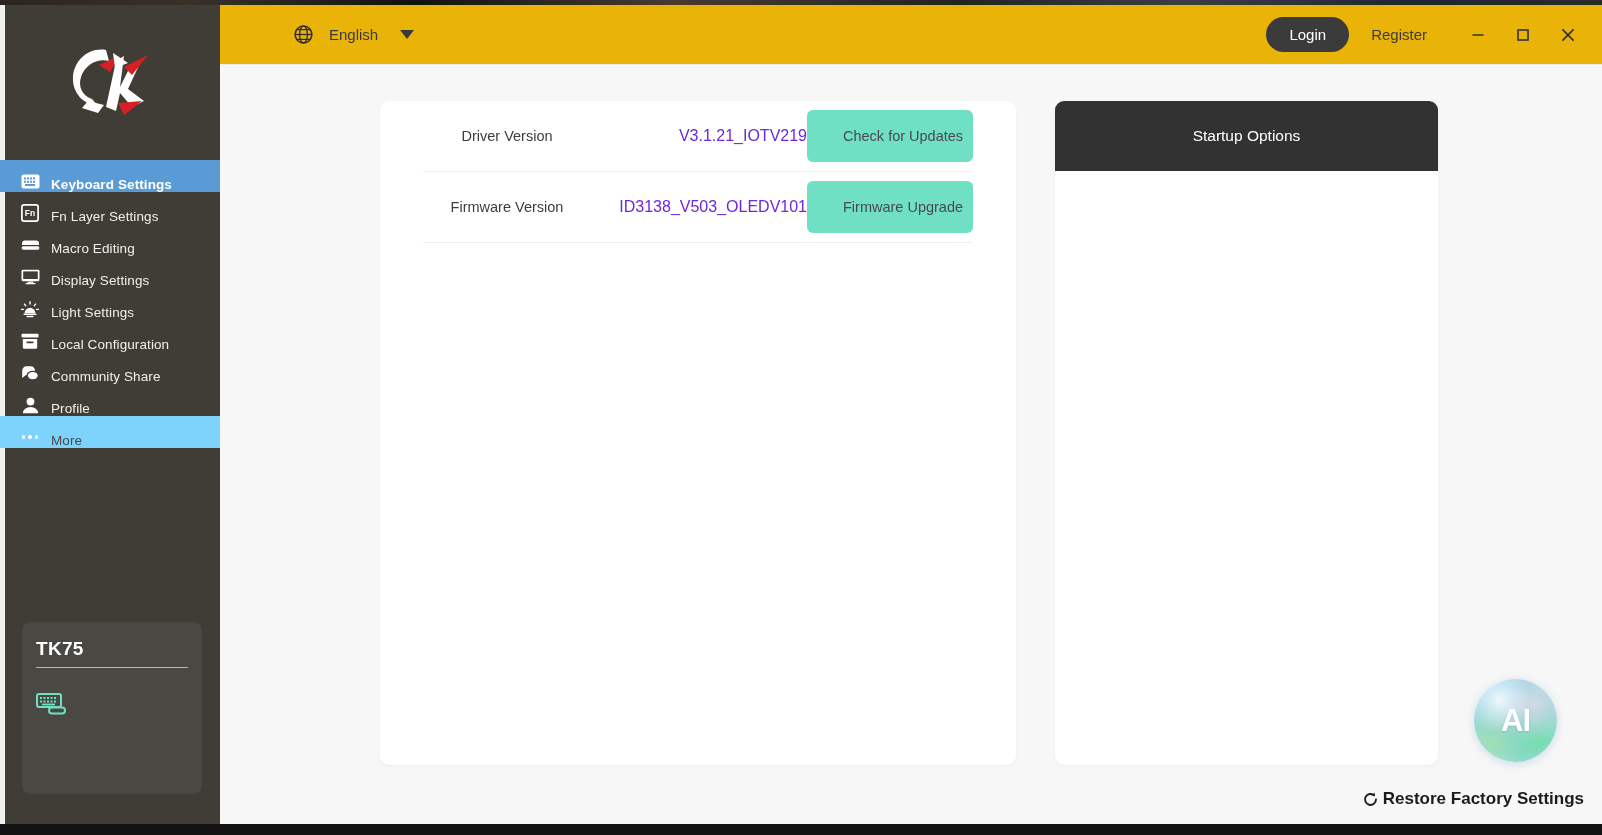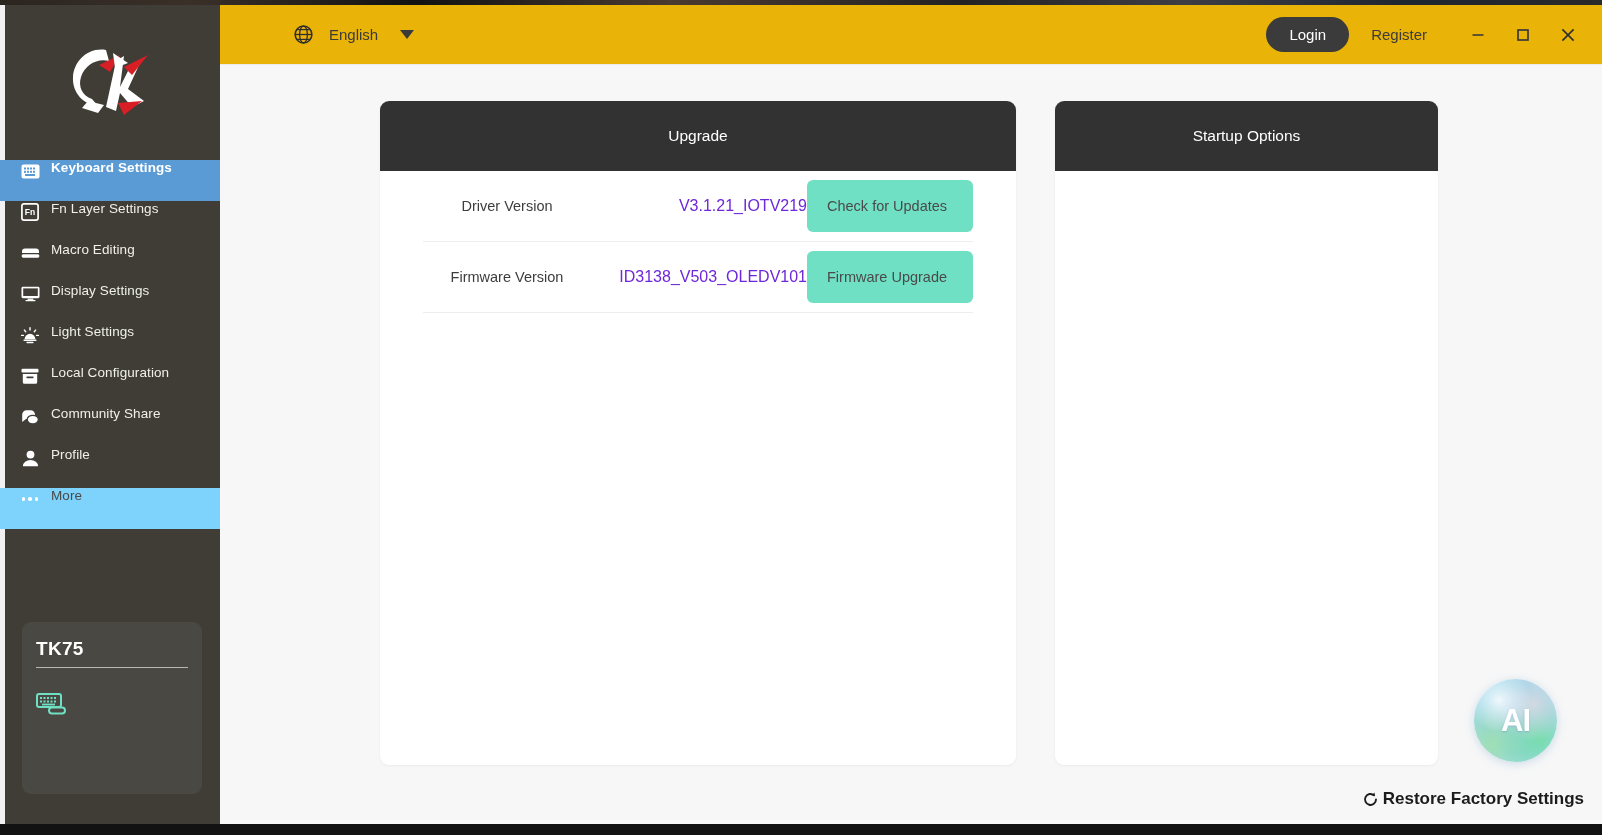--- a/index.html
+++ b/index.html
@@ -47,22 +47,22 @@
   }
   .logo-area {
     height: 155px;
     display: flex; align-items: center; justify-content: center;
   }
   .logo-svg { width: 104px; height: 84px; display: block; }
 
   .nav-list { display: flex; flex-direction: column; }
   .nav-item {
     position: relative;
-    height: 41px;
-    display: flex; align-items: flex-start;
+    height: 32px;
+    display: flex; align-items: flex-end;
     padding-left: 19px;
     color: #f0efe9;
     font-size: 13.5px;
     cursor: pointer;
     z-index: 2;
   }
   .nav-item .nav-ico {
     width: 22px; height: 22px;
     display: flex; align-items: center; justify-content: center;
     margin-right: 10px;
@@ -179,21 +179,21 @@
   }
   .row-label { width: 168px; text-align: center; font-size: 14.5px; color: #3d3d3d; }
   .row-value { flex: 1 1 auto; text-align: right; font-size: 16px; color: #6d28d9; }
   .row-action {
     width: 166px; height: 52px;
     background: #6fe0c4; color: #4a4a4a;
     border-radius: 6px;
     font-size: 14.5px;
     line-height: 1.38;
     display: flex; align-items: center;
-    padding-left: 20px;
+    padding-left: 36px;
     cursor: pointer;
   }
 
   .opt-row {
     display: flex; align-items: center;
     min-height: 55px;
     border-bottom: 1px solid #eeeeee;
     padding: 10px 0;
   }
   .opt-label { flex: 1 1 auto; font-size: 14.5px; color: #3d3d3d; line-height: 1.42; }
@@ -455,21 +455,20 @@
               </span>
             </div>
           </div>
         </div>
       </div>
 
       <div class="content">
         <div class="panels">
 
           <div class="panel panel-upgrade">
-            <div class="panel-head">Upgrade</div>
             <div class="panel-body">
 
               <div class="row">
                 <div class="row-label">Driver Version</div>
                 <div class="row-value">V3.1.21_IOTV219</div>
                 <div class="row-action">Check for Updates</div>
               </div>
 
               <div class="row">
                 <div class="row-label">Firmware Version</div>

